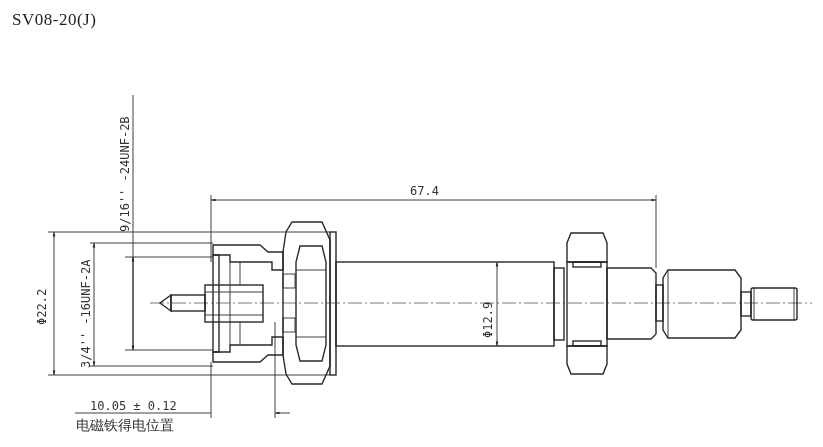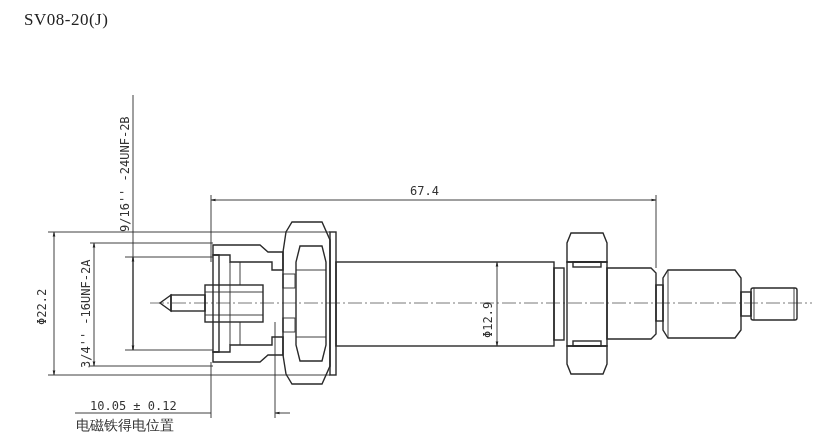--- a/index.html
+++ b/index.html
@@ -1,18 +1,18 @@
 <!DOCTYPE html>
 <html><head>
 <meta charset="utf-8">
 <style>
   html, body { margin: 0; padding: 0; background: #ffffff; }
   body { width: 823px; height: 447px; position: relative; overflow: hidden;
          font-family: "DejaVu Serif", serif; color: #222; }
-  #title { position: absolute; left: 24px; top: 10px; font-size: 17px;
+  #title { position: absolute; left: 12px; top: 10px; font-size: 17px;
            font-family: "Liberation Serif", serif; letter-spacing: 0.5px; color:#222; }
   svg { position: absolute; left: 0; top: 0; }
   .l { stroke: #2a2a2a; stroke-width: 1.4; fill: none; }
   .t { stroke: #2a2a2a; stroke-width: 0.9; fill: none; }
   .c { stroke: #555; stroke-width: 0.8; fill: none; stroke-dasharray: 14 3 2 3; }
   .txt { font-family: "DejaVu Sans Mono", monospace; fill: #333; font-size: 12px; }
   .cn { font-family: "DejaVu Sans", sans-serif; fill: #333; font-size: 14px; }
 </style>
 </head>
 <body>

